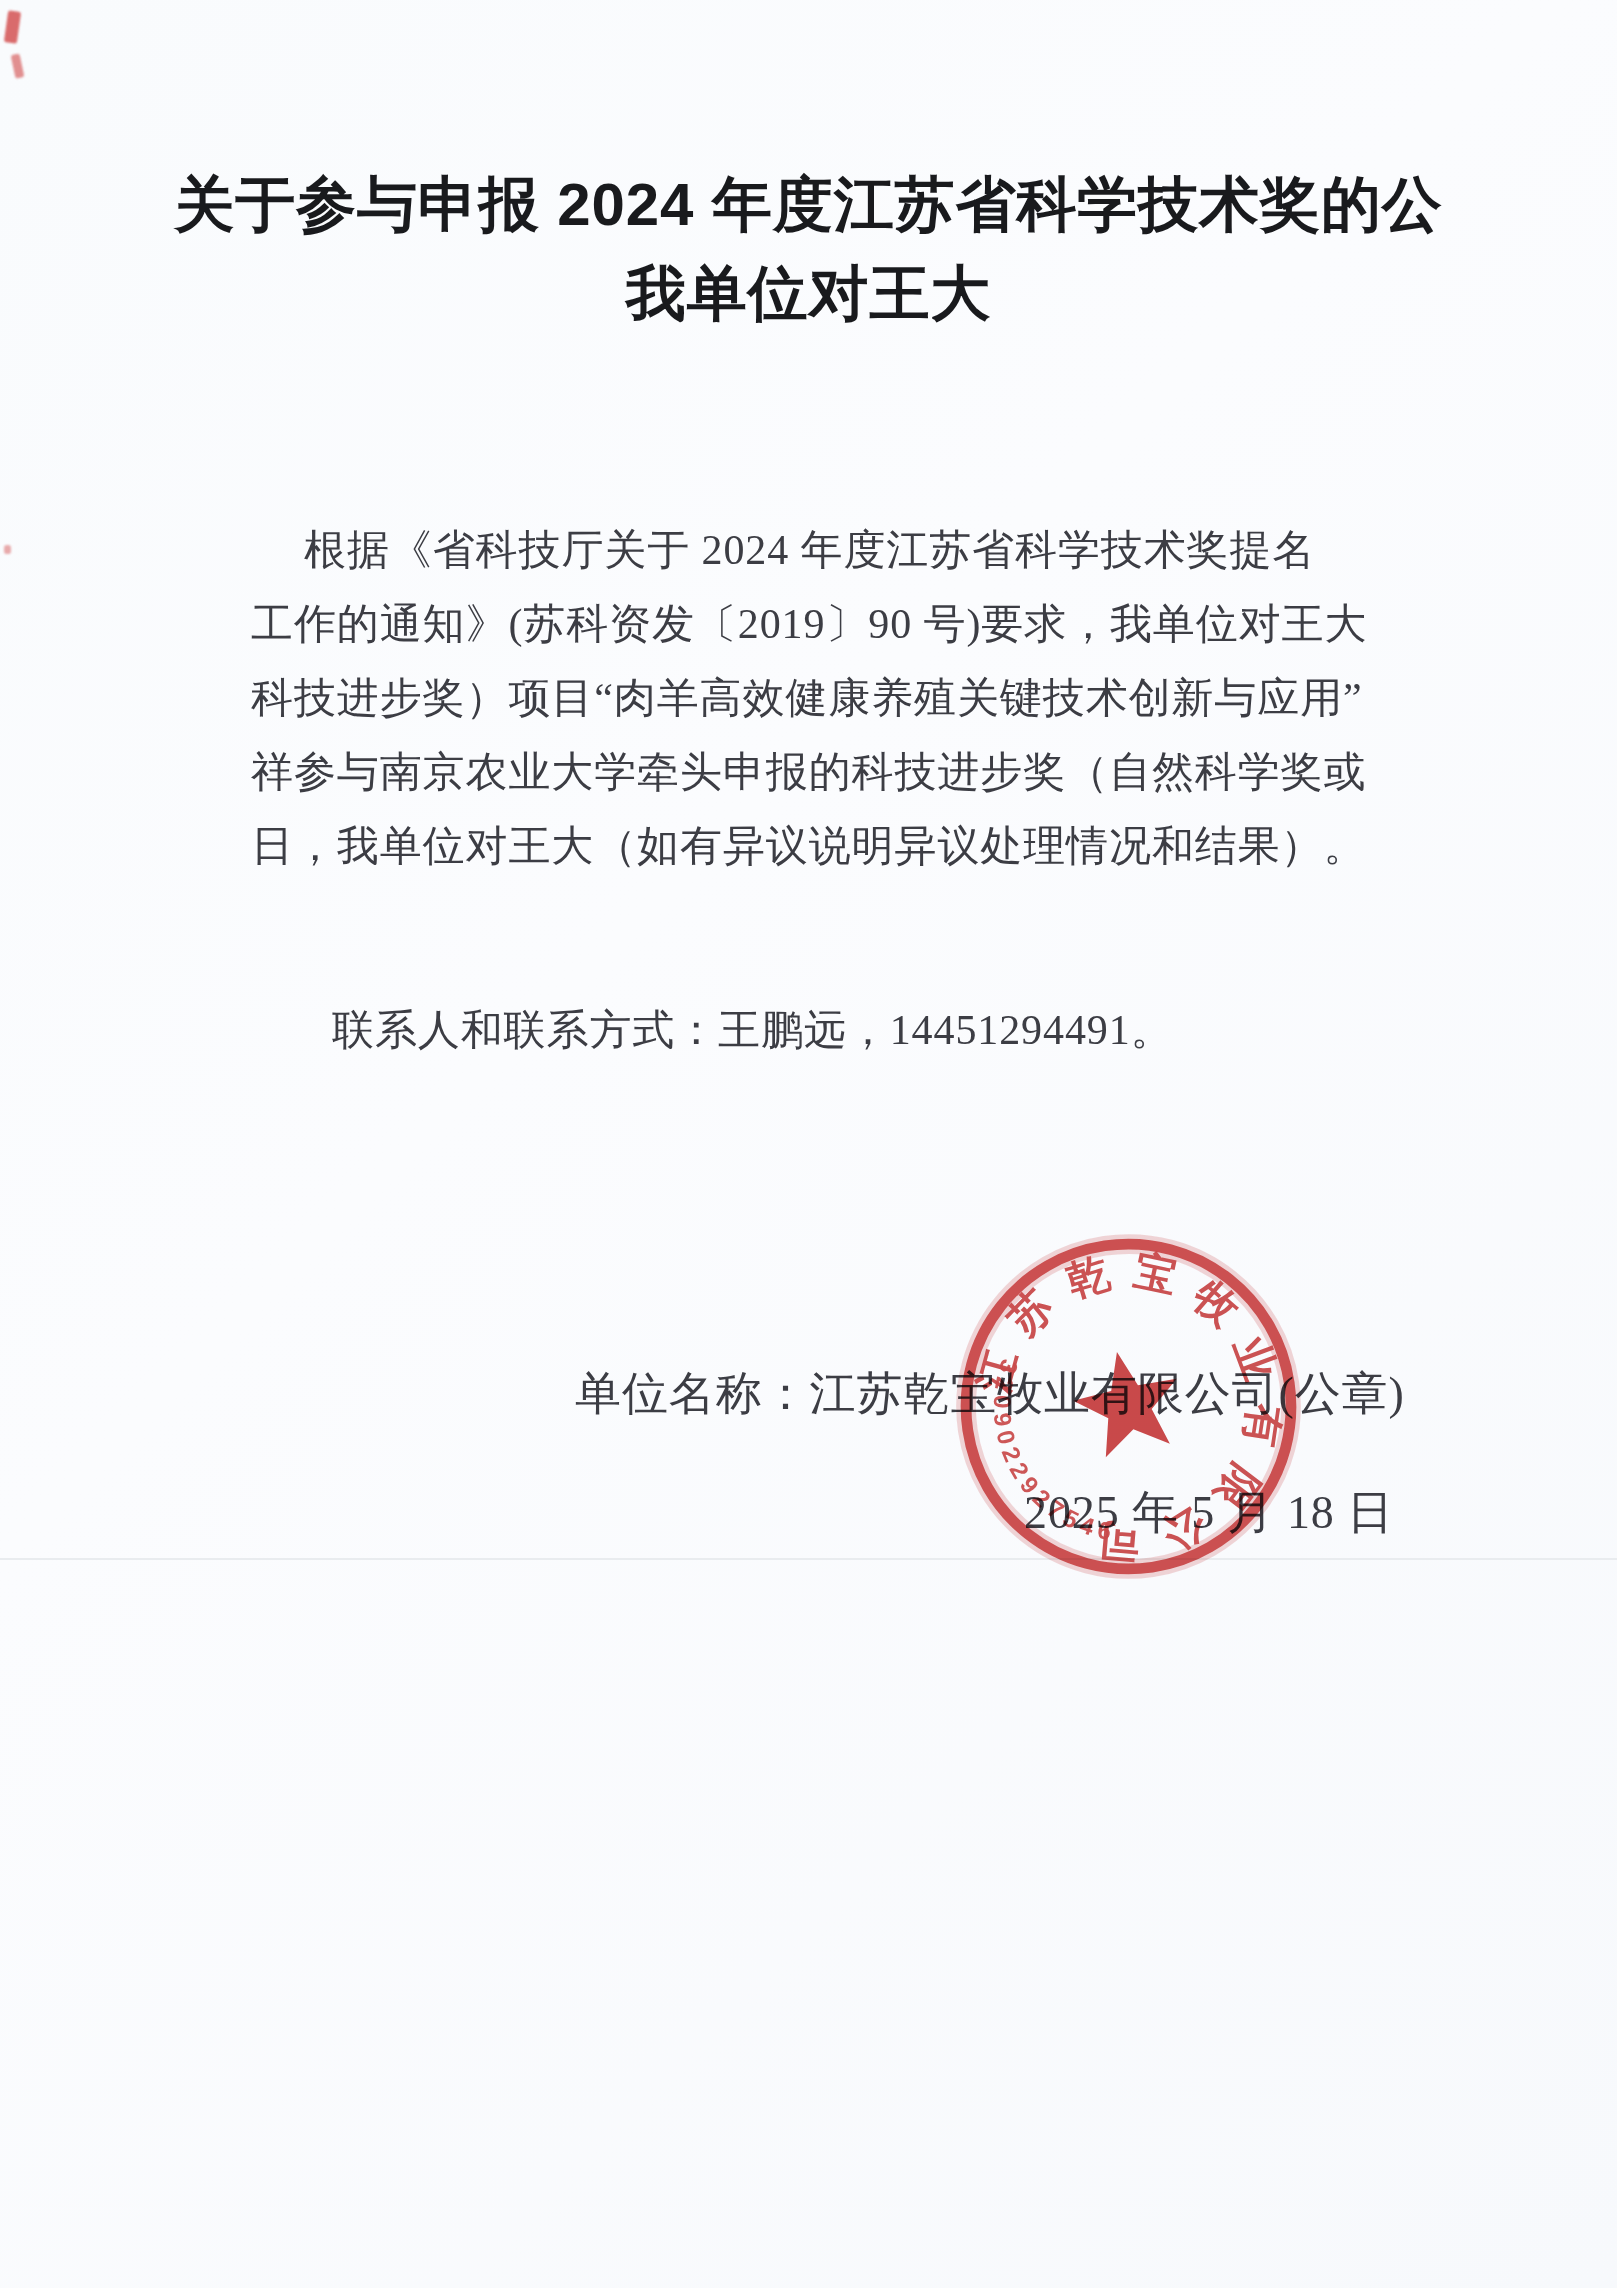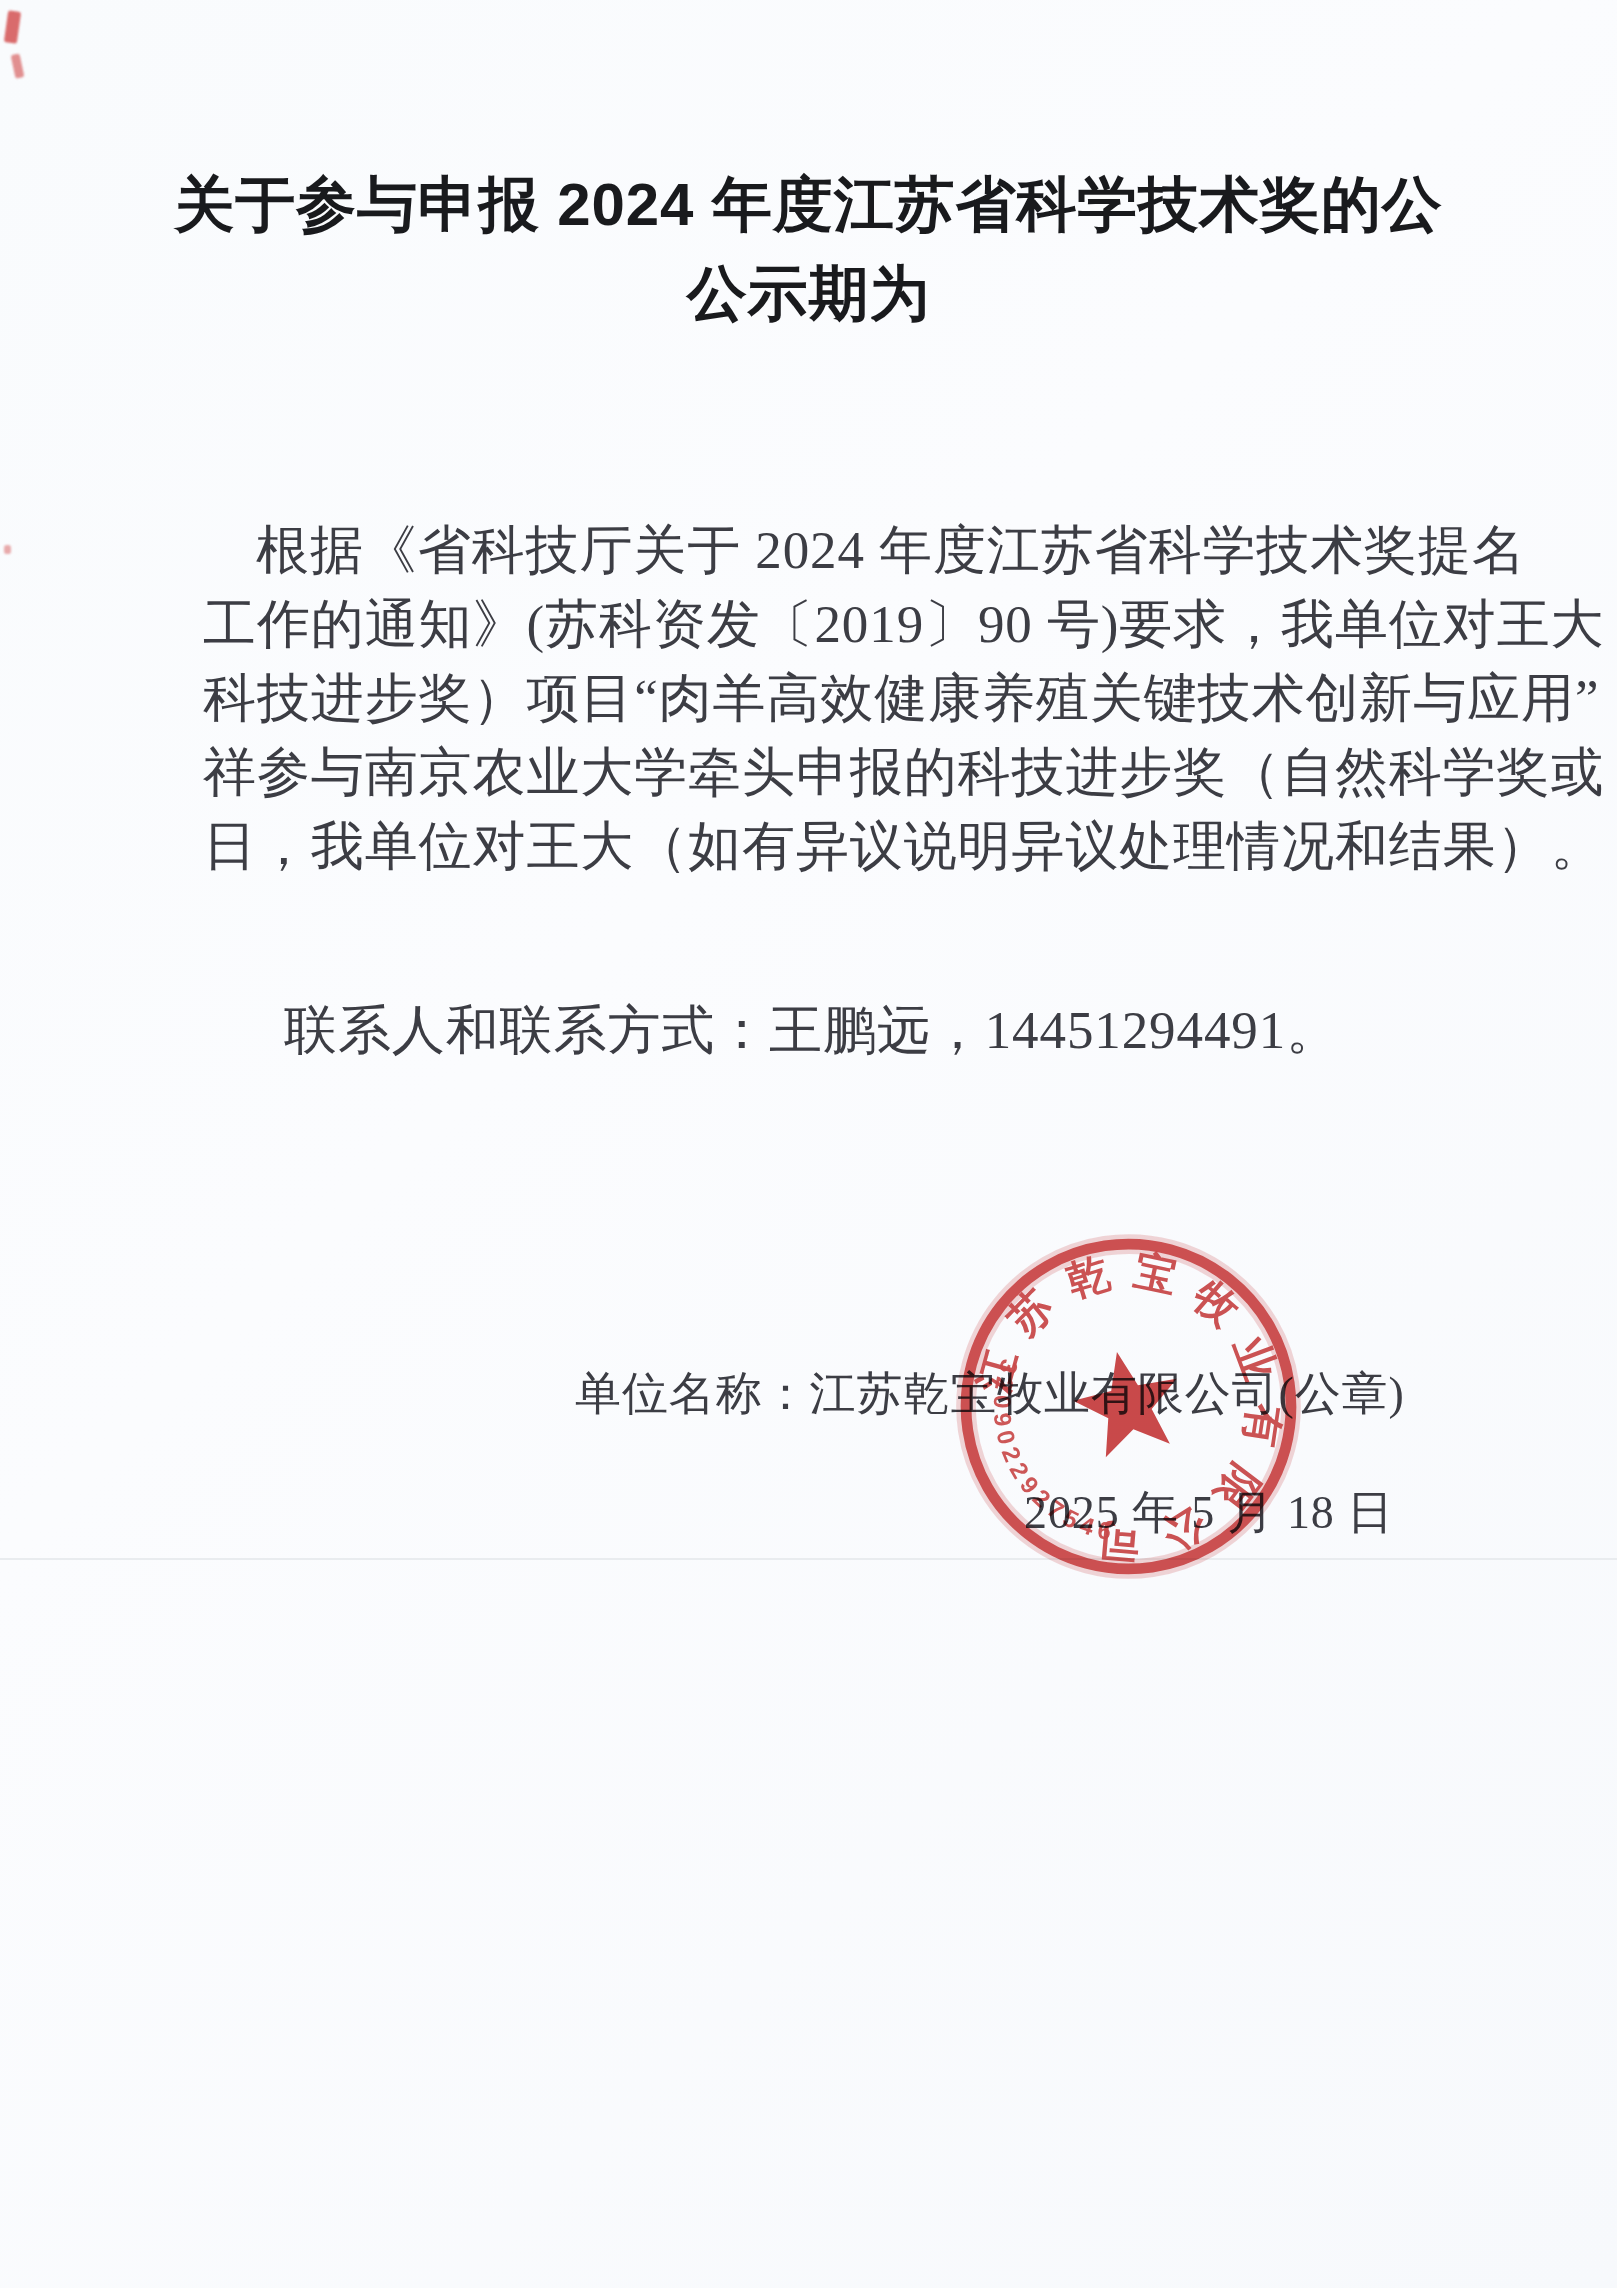--- a/index.html
+++ b/index.html
@@ -19,21 +19,21 @@
   .speck.s3{left:3.7px;top:545px;width:7.5px;height:9.3px;opacity:.45;}
 
   .title{
     position:absolute;left:0;top:160px;width:100%;
     text-align:center;
     font-family:"Liberation Sans","DejaVu Sans",sans-serif;
     font-weight:700;font-size:60px;line-height:89px;color:#191a1d;
     letter-spacing:0.9px;
   }
   .bodytext{position:absolute;left:203px;top:513px;width:1221px;}
-  .line{white-space:nowrap;font-size:53px;line-height:74px;letter-spacing:0.9px;}
+  .line{white-space:nowrap;font-size:42px;line-height:74px;letter-spacing:0.9px;margin-left:48px;}
   .indent-sm{text-indent:53px;}
   .para-contact{position:absolute;left:203px;top:993px;width:1221px;}
   .para-contact .line{text-indent:81px;}
   .para-note{position:absolute;left:203px;top:1115px;width:1221px;}
   .para-note .line{text-indent:81px;}
 
   .sig-unit{position:absolute;left:575px;top:1357px;font-size:46px;line-height:74px;white-space:nowrap;letter-spacing:0.9px;}
   .sig-date{position:absolute;left:1024px;top:1476px;font-size:46px;line-height:74px;white-space:nowrap;letter-spacing:0.9px;}
 
   .seal{
@@ -46,21 +46,21 @@
 
 <div class="page">
 
   <div class="speck s1"></div>
   <div class="speck s2"></div>
   <div class="speck s3"></div>
   <div class="fold-line"></div>
 
   <div class="title">
     <div>关于参与申报 2024 年度江苏省科学技术奖的公</div>
-    <div>公示期为</div>
+    <div>我单位对王大</div>
   </div>
 
   <div class="bodytext">
     <div class="line indent-sm">根据《省科技厅关于 2024 年度江苏省科学技术奖提名</div>
     <div class="line">工作的通知》(苏科资发〔2019〕90 号)要求，我单位对王大</div>
     <div class="line">科技进步奖）项目“肉羊高效健康养殖关键技术创新与应用”</div>
     <div class="line">祥参与南京农业大学牵头申报的科技进步奖（自然科学奖或</div>
     <div class="line">日，我单位对王大（如有异议说明异议处理情况和结果）。</div>
   </div>
 

